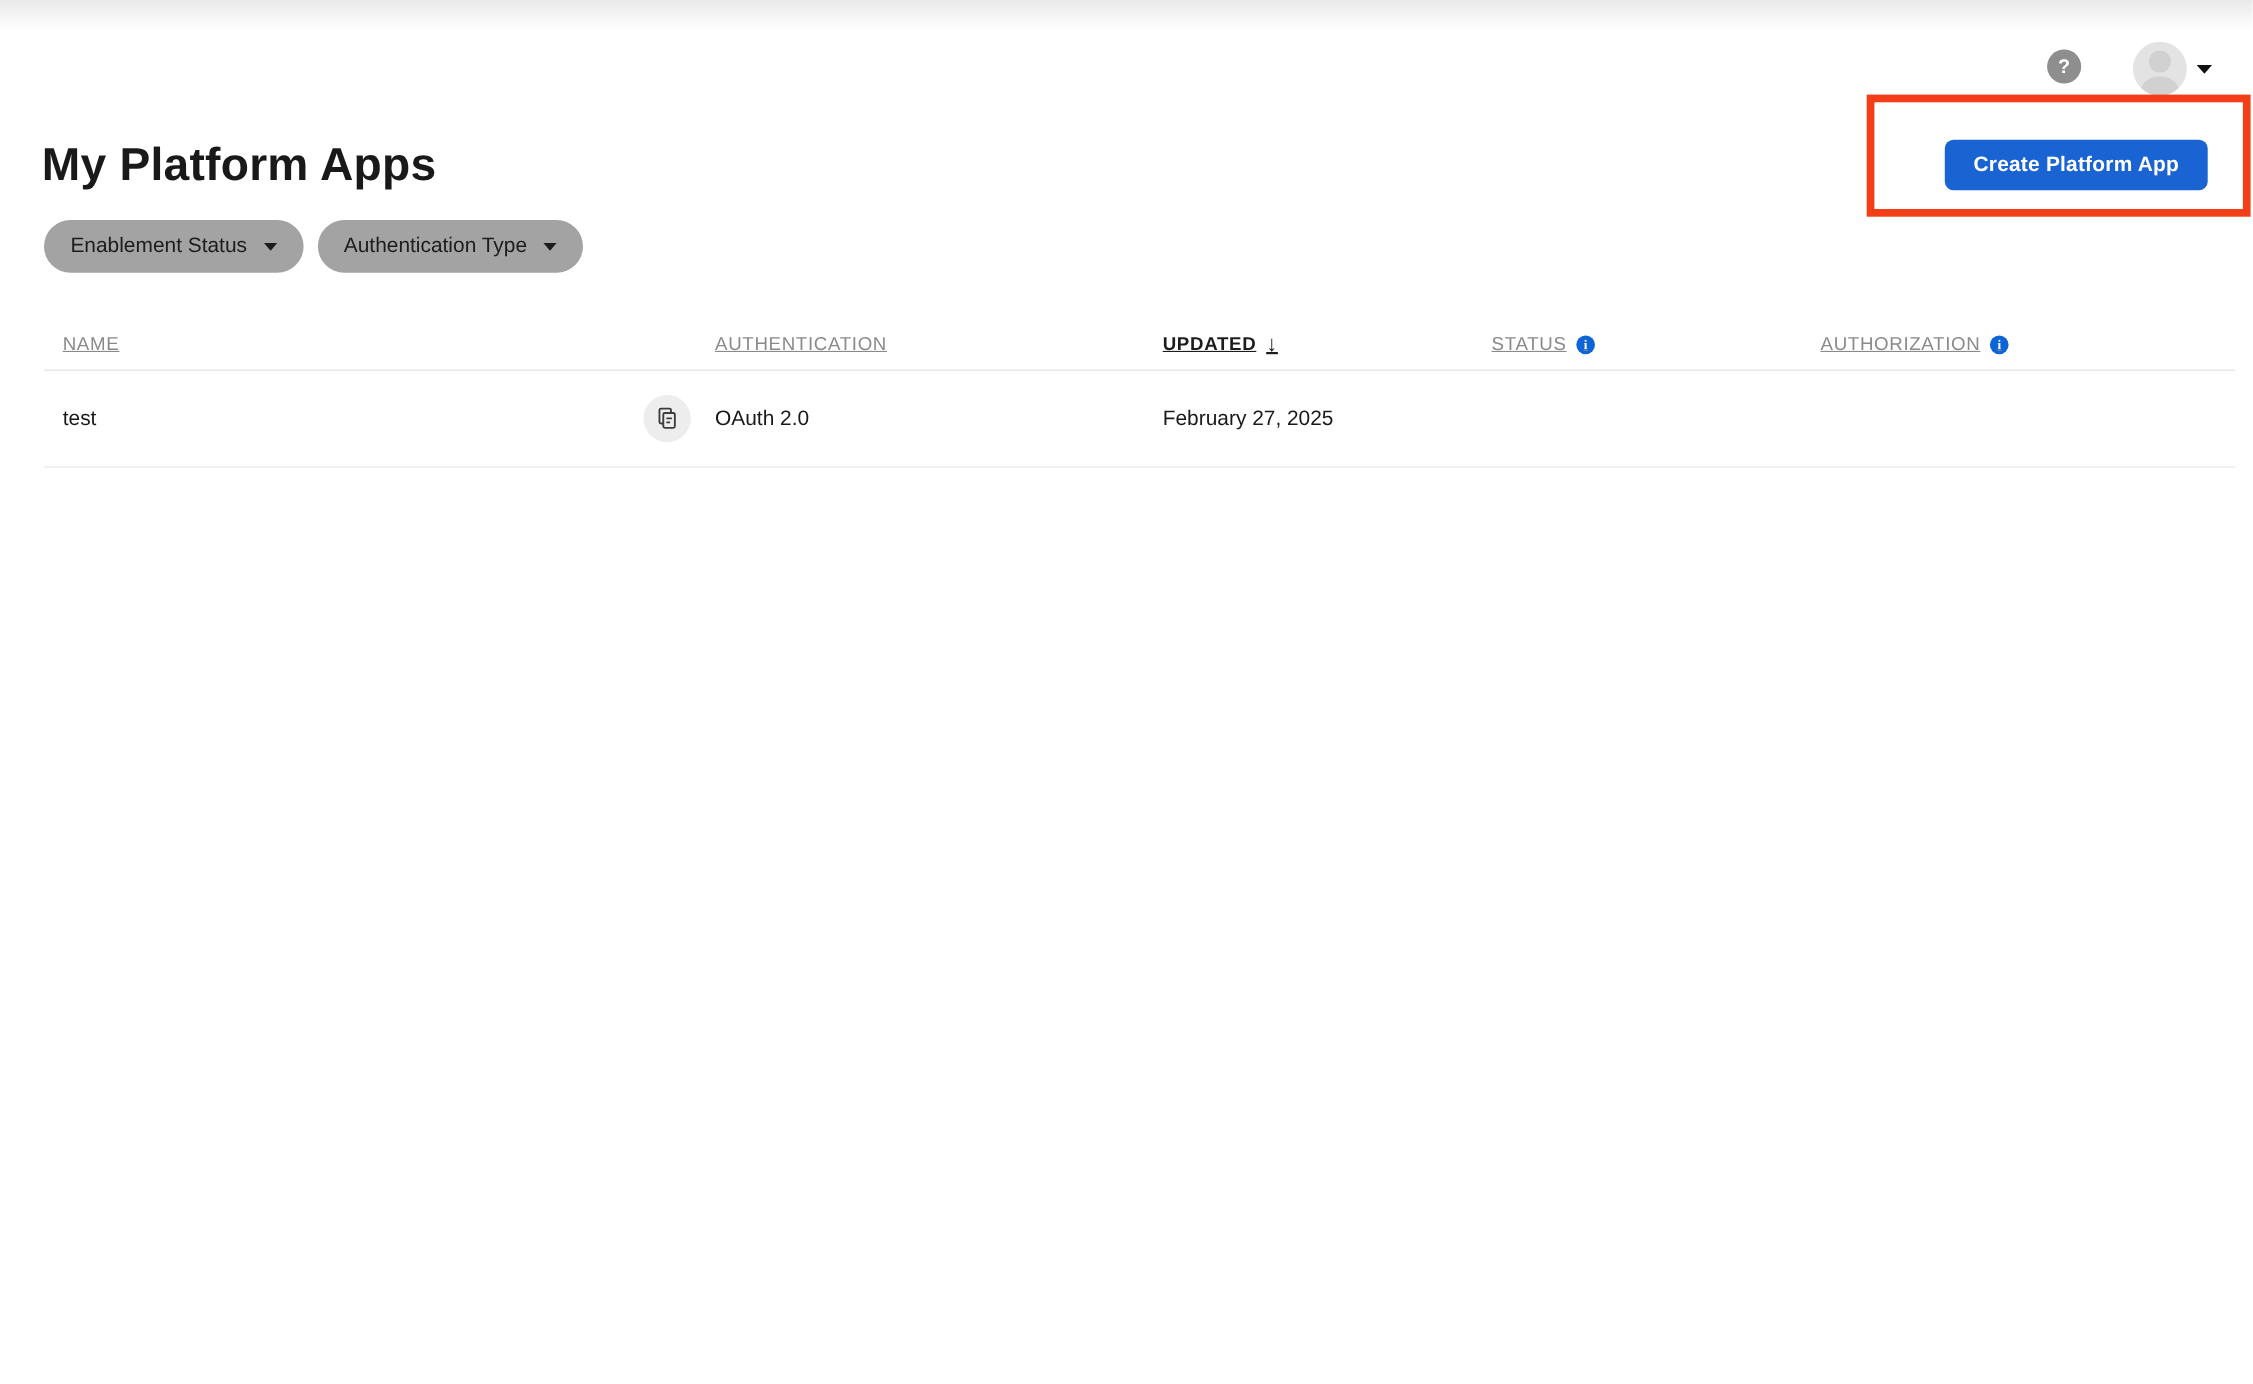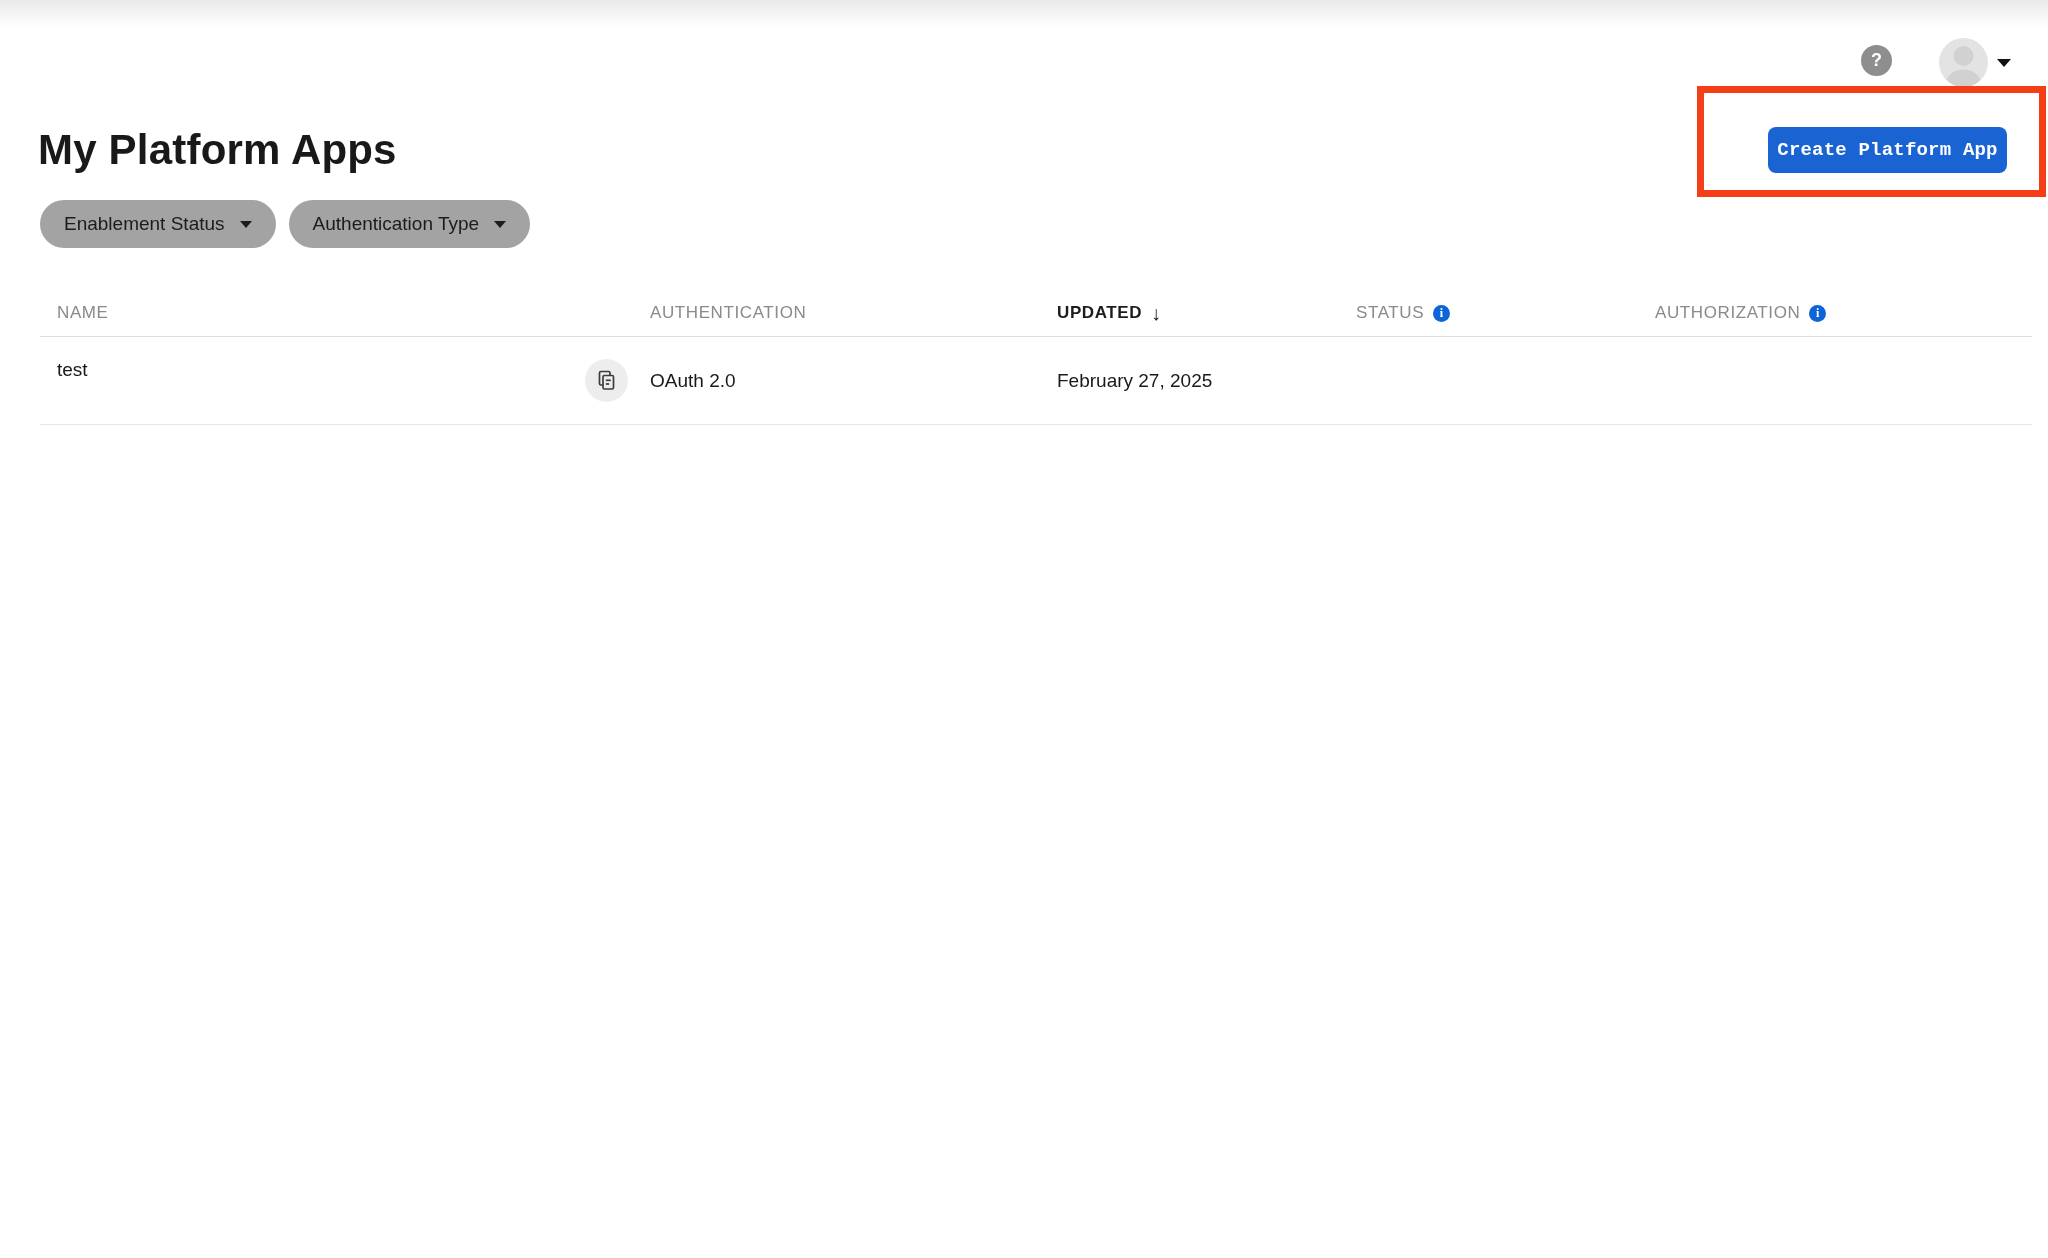--- a/index.html
+++ b/index.html
@@ -52,21 +52,21 @@
     position: absolute; left: 38px; top: 126px;
     font-size: 42px; font-weight: 700; color: #191919; letter-spacing: 0.2px;
   }
   .annotation-box {
     position: absolute; left: 1697px; top: 86px; width: 349px; height: 111px;
     border: 7px solid #f43e17; pointer-events: none;
   }
   .create-btn {
     position: absolute; left: 1768px; top: 127px; width: 239px; height: 46px;
     background: #1a63d3; border: none; border-radius: 8px;
-    color: #ffffff; font-family: Liberation Mono, monospace;
+    color: #ffffff; font-family: Liberation Sans, sans-serif;
     font-size: 19px; font-weight: 700; letter-spacing: 0.2px;
     display: flex; align-items: center; justify-content: center; cursor: pointer;
   }
 
   
   .filters { position: absolute; left: 40px; top: 200px; display: flex; gap: 13px; }
   .pill {
     height: 48px; border-radius: 24px; background: #a3a3a3; border: none;
     display: inline-flex; align-items: center; gap: 15px; padding: 0 24px;
     font-family: "Liberation Sans", sans-serif;
@@ -83,37 +83,37 @@
   .thead-row, .tbody-row {
     display: grid;
     grid-template-columns: 610px 407px 299px 299px 1fr;
     align-items: center;
   }
   .thead-row {
     height: 47px;
     border-bottom: 1px solid #dedede;
     color: #8a8a8a; font-size: 17px; letter-spacing: 0.6px;
   }
-  .th { display: flex; align-items: center; gap: 9px; cursor: pointer; }
+  .th { display: flex; align-items: center; gap: 9px; cursor: pointer; text-decoration: underline; }
   .th.first { padding-left: 17px; }
   .th-sorted { color: #1c1c1c; font-weight: 700; }
   .sort-arrow { font-size: 20px; font-weight: 700; color: #1c1c1c; line-height: 1; }
   .info-icon {
     width: 17px; height: 17px; border-radius: 50%; background: #0d64d6;
     color: #ffffff; font-size: 12px; font-weight: 700;
     display: inline-flex; align-items: center; justify-content: center;
     cursor: pointer; font-family: "Liberation Serif", serif;
   }
   .tbody-row {
     height: 88px;
     border-bottom: 1px solid #e7e7e7;
     font-size: 19px; color: #191919; cursor: pointer;
   }
   .name-cell {
-    display: flex; justify-content: space-between;
+    display: flex; align-items: center; justify-content: space-between;
     padding-left: 17px; padding-right: 22px;
   }
   .copy-btn {
     width: 43px; height: 43px; border-radius: 50%; background: #ededed; border: none;
     display: flex; align-items: center; justify-content: center; cursor: pointer;
   }
 </style>
 </head>
 <body>
 

